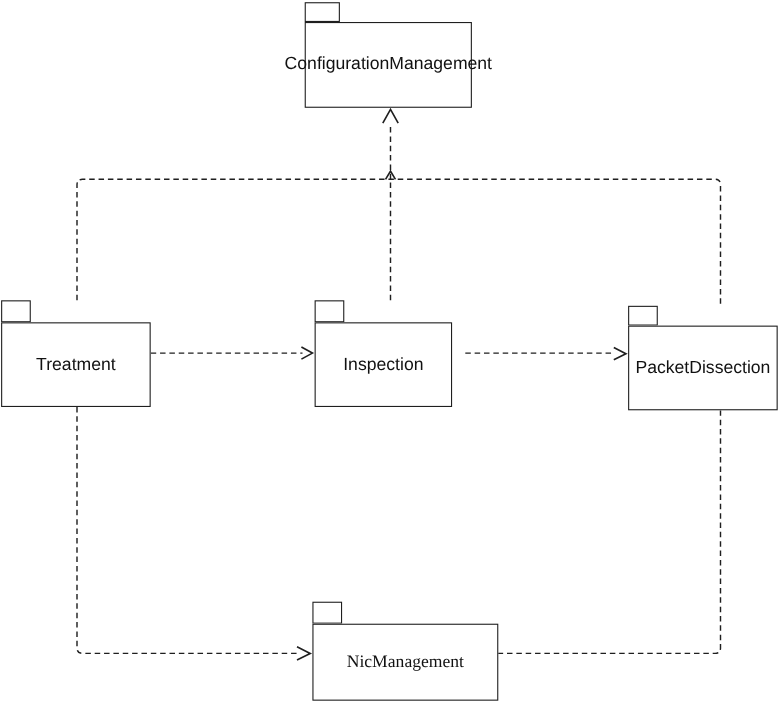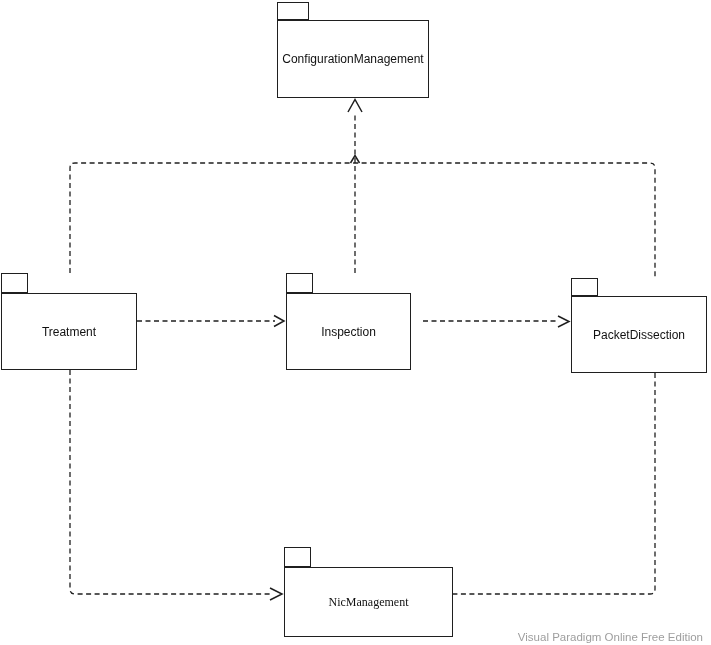--- a/index.html
+++ b/index.html
@@ -36,21 +36,21 @@
   .pkg-body {
     position: absolute;
     background: #ffffff;
     border: 1.6px solid #1f1f1f;
     box-sizing: border-box;
     display: flex;
     align-items: center;
     justify-content: center;
   }
   .pkg-label {
-    font-size: 12px;
+    font-size: 16px;
     color: #111111;
     white-space: nowrap;
   }
   .watermark {
     position: absolute;
     right: 8px;
     bottom: 2px;
     font-size: 11.5px;
     color: #9e9e9e;
   }
@@ -136,14 +136,13 @@
     </div>
   </div>
 
   <div class="pkg-group">
     <div class="pkg-tab" style="left:284px; top:547px; width:27px; height:20px;"></div>
     <div class="pkg-body" style="left:284px; top:567px; width:169px; height:70px;font-family:Liberation Serif, serif;">
       <span class="pkg-label">NicManagement</span>
     </div>
   </div>
 
-  <div class="watermark">Visual Paradigm Online Free Edition</div>
 </div>
 
 </body></html>

